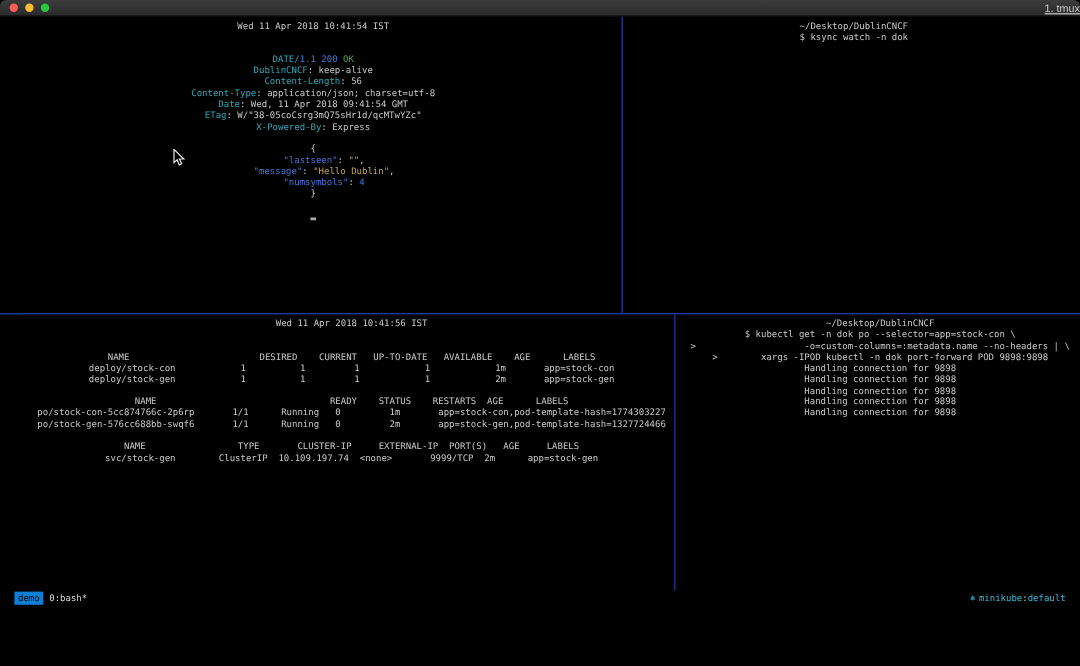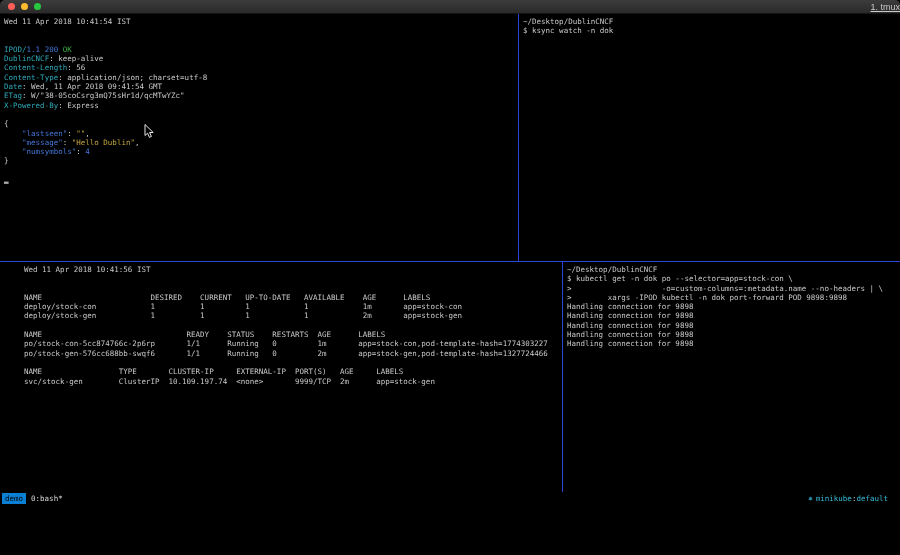--- a/index.html
+++ b/index.html
@@ -23,39 +23,39 @@
   .light.green  { background:#28c840; }
   .title { position:absolute; left:0; right:0; text-align:right;
            font:500 9px "Liberation Sans", sans-serif; color:#c9c9c9;text-decoration:underline; }
 
   
   .row { display:flex; width:900px; overflow:hidden; }
   .row-top    { height:247px; }
   .row-bottom { height:230px;padding-left:20px; }
   .hborder { height:1px; width:900px; background:#2b46d7; }
   .vborder { width:1px; background:#2b46d7; flex:0 0 1px; }
-  .pane { overflow:hidden; padding:3px 0 0 4px; background:#000; }
+  .pane { overflow:hidden; padding:3px 0 0 4px; background:#000;text-align:center; }
   .pane-tl { width:518px; flex:0 0 518px; }
   .pane-tr { flex:1; }
   .pane-bl { width:542px; flex:0 0 542px; }
   .pane-br { flex:1; }
 
   .tline { white-space:pre; font-size:7.5px; line-height:9.3px; color:#c9c9c9; }
   .c-fg     { color:#c9c9c9; }
   .c-cyan   { color:#2fa8b8; }
   .c-blue   { color:#4577d9; }
   .c-green  { color:#3fae4a; }
   .c-yellow { color:#c4a643; }
   .c-cursor { color:#a9a9a9; }
 
   
   .statusbar { height:13px; width:900px; background:#000;
                display:flex; align-items:center; justify-content:space-between;
                font-size:7.5px; }
-  .status-left { display:flex; align-items:center; gap:5px; padding-left:2px; }
+  .status-left { display:flex; align-items:center; gap:5px; padding-left:12px; }
   .session { background:#0a7fd4; color:#000; padding:1px 3px; }
   .wtab { color:#dcdcdc; }
   .status-right { padding-right:12px; color:#35bcd8; }
   .status-right .colon { color:#c9c9c9; }
   .status-right .ctx-symbol { margin-right:3px; }
 
   .mouse { position:absolute; left:144px; top:124px; z-index:5; }
 </style>
 </head>
 <body>
@@ -70,21 +70,21 @@
         <span class="light green"></span>
       </div>
       <div class="title">1. tmux</div>
     </div>
 
     <div class="row row-top">
       <div class="pane pane-tl">
           <div class="tline"><span class="c-fg">Wed 11 Apr 2018 10:41:54 IST</span></div>
           <div class="tline">&nbsp;</div>
           <div class="tline">&nbsp;</div>
-          <div class="tline"><span class="c-cyan">IPOD/</span><span class="c-blue">1.1 200</span><span class="c-green"> OK</span></div>
+          <div class="tline"><span class="c-cyan">DATE/</span><span class="c-blue">1.1 200</span><span class="c-green"> OK</span></div>
           <div class="tline"><span class="c-cyan">DublinCNCF</span><span class="c-fg">: keep-alive</span></div>
           <div class="tline"><span class="c-cyan">Content-Length</span><span class="c-fg">: 56</span></div>
           <div class="tline"><span class="c-cyan">Content-Type</span><span class="c-fg">: application/json; charset=utf-8</span></div>
           <div class="tline"><span class="c-cyan">Date</span><span class="c-fg">: Wed, 11 Apr 2018 09:41:54 GMT</span></div>
           <div class="tline"><span class="c-cyan">ETag</span><span class="c-fg">: W/"38-05coCsrg3mQ75sHr1d/qcMTwYZc"</span></div>
           <div class="tline"><span class="c-cyan">X-Powered-By</span><span class="c-fg">: Express</span></div>
           <div class="tline">&nbsp;</div>
           <div class="tline"><span class="c-fg">{</span></div>
           <div class="tline"><span class="c-fg">    </span><span class="c-blue">"lastseen"</span><span class="c-fg">: </span><span class="c-yellow">""</span><span class="c-fg">,</span></div>
           <div class="tline"><span class="c-fg">    </span><span class="c-blue">"message"</span><span class="c-fg">: </span><span class="c-yellow">"Hello Dublin"</span><span class="c-fg">,</span></div>

